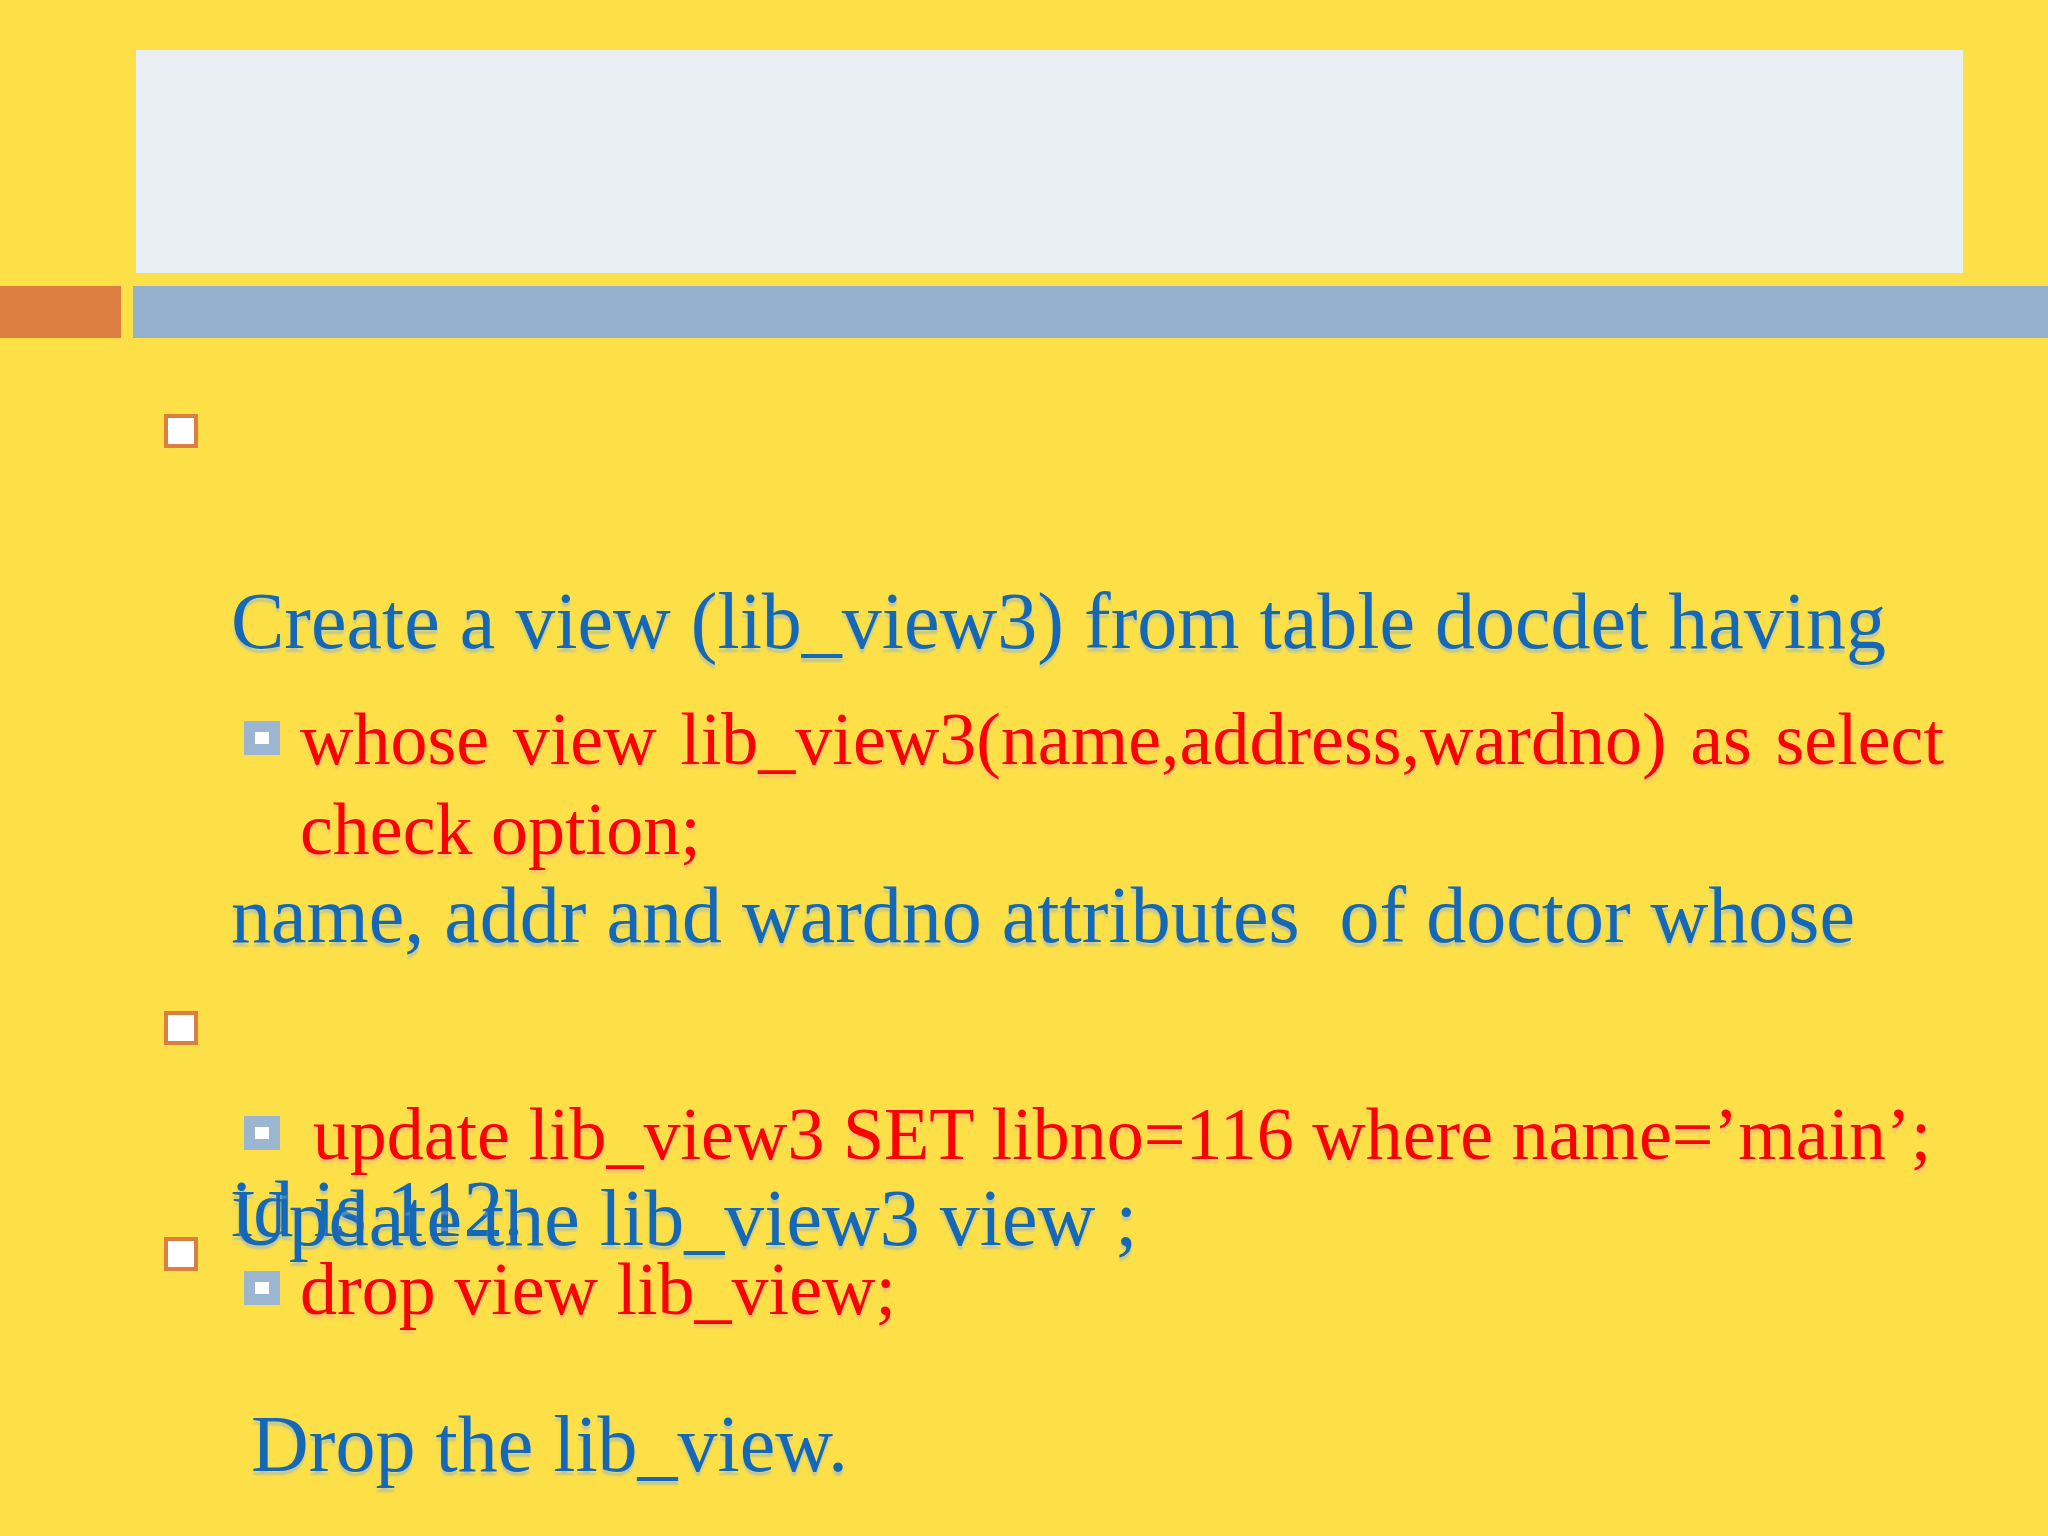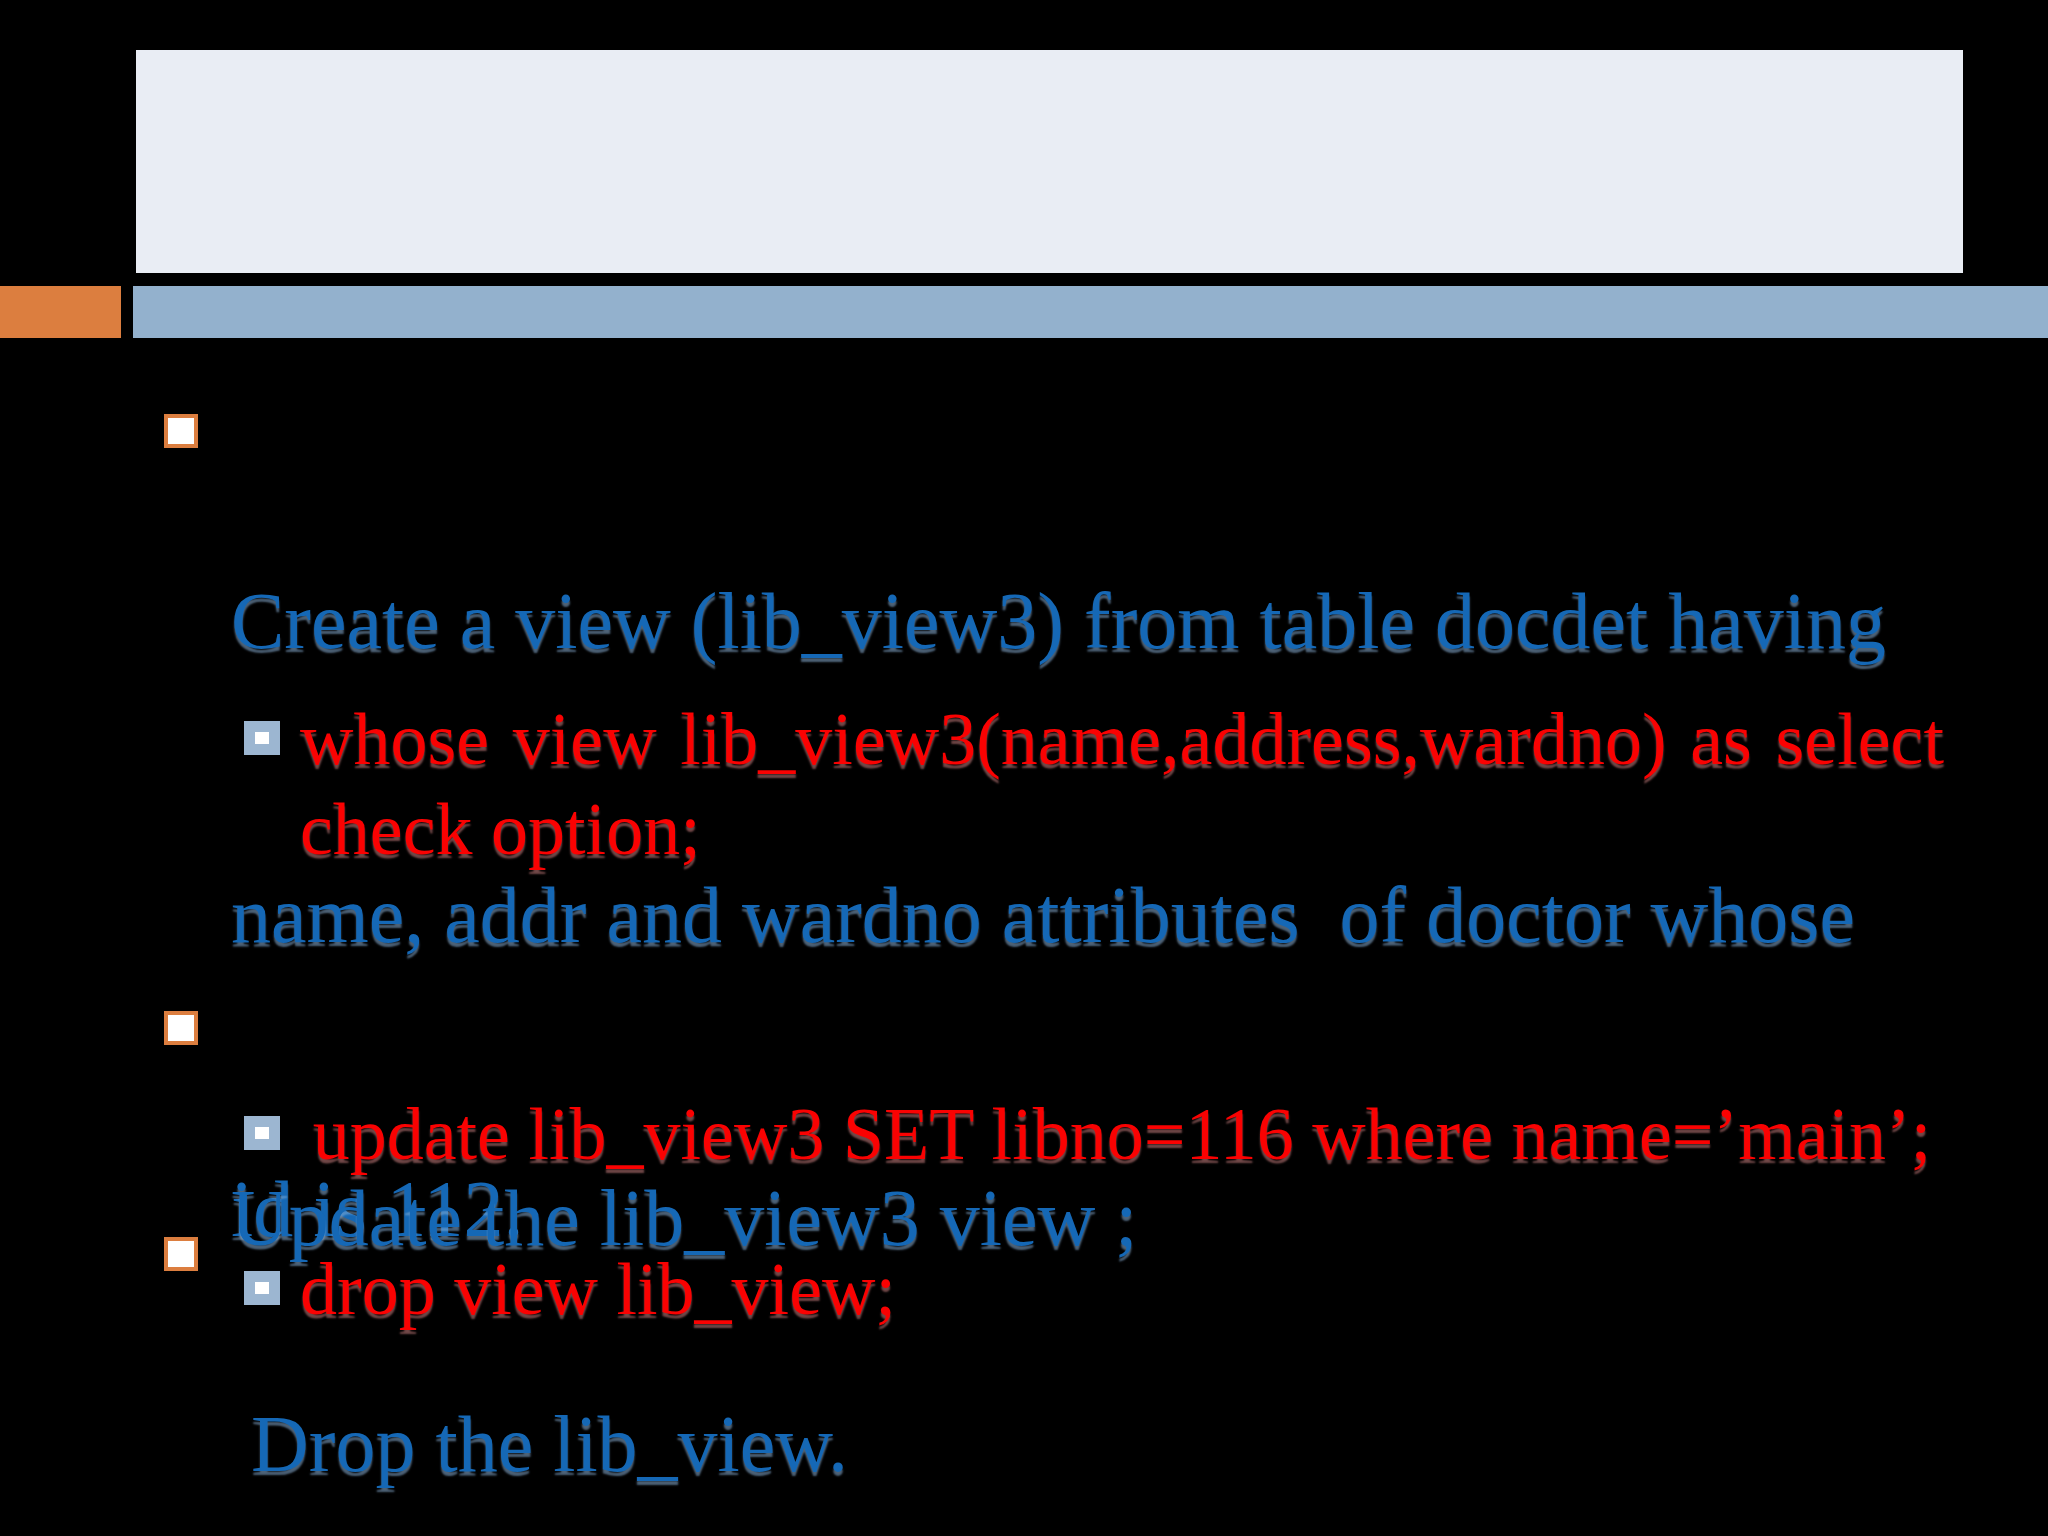--- a/index.html
+++ b/index.html
@@ -1,19 +1,19 @@
 <!DOCTYPE html>
 <html><head>
 <meta charset="utf-8">
 <style>
   html,body{margin:0;padding:0;background:#888;}
   #slide{
     position:relative;
     width:2048px;height:1536px;
-    background:#000000;
+    background:#fde047;
     overflow:hidden;
     font-family:"Liberation Serif","DejaVu Serif",serif;
   }
   
   .title-box{
     position:absolute;left:136px;top:50px;width:1827px;height:223px;
     background:#E9EDF4;
   }
   .accent-left{
     position:absolute;left:0;top:286px;width:121px;height:52px;

